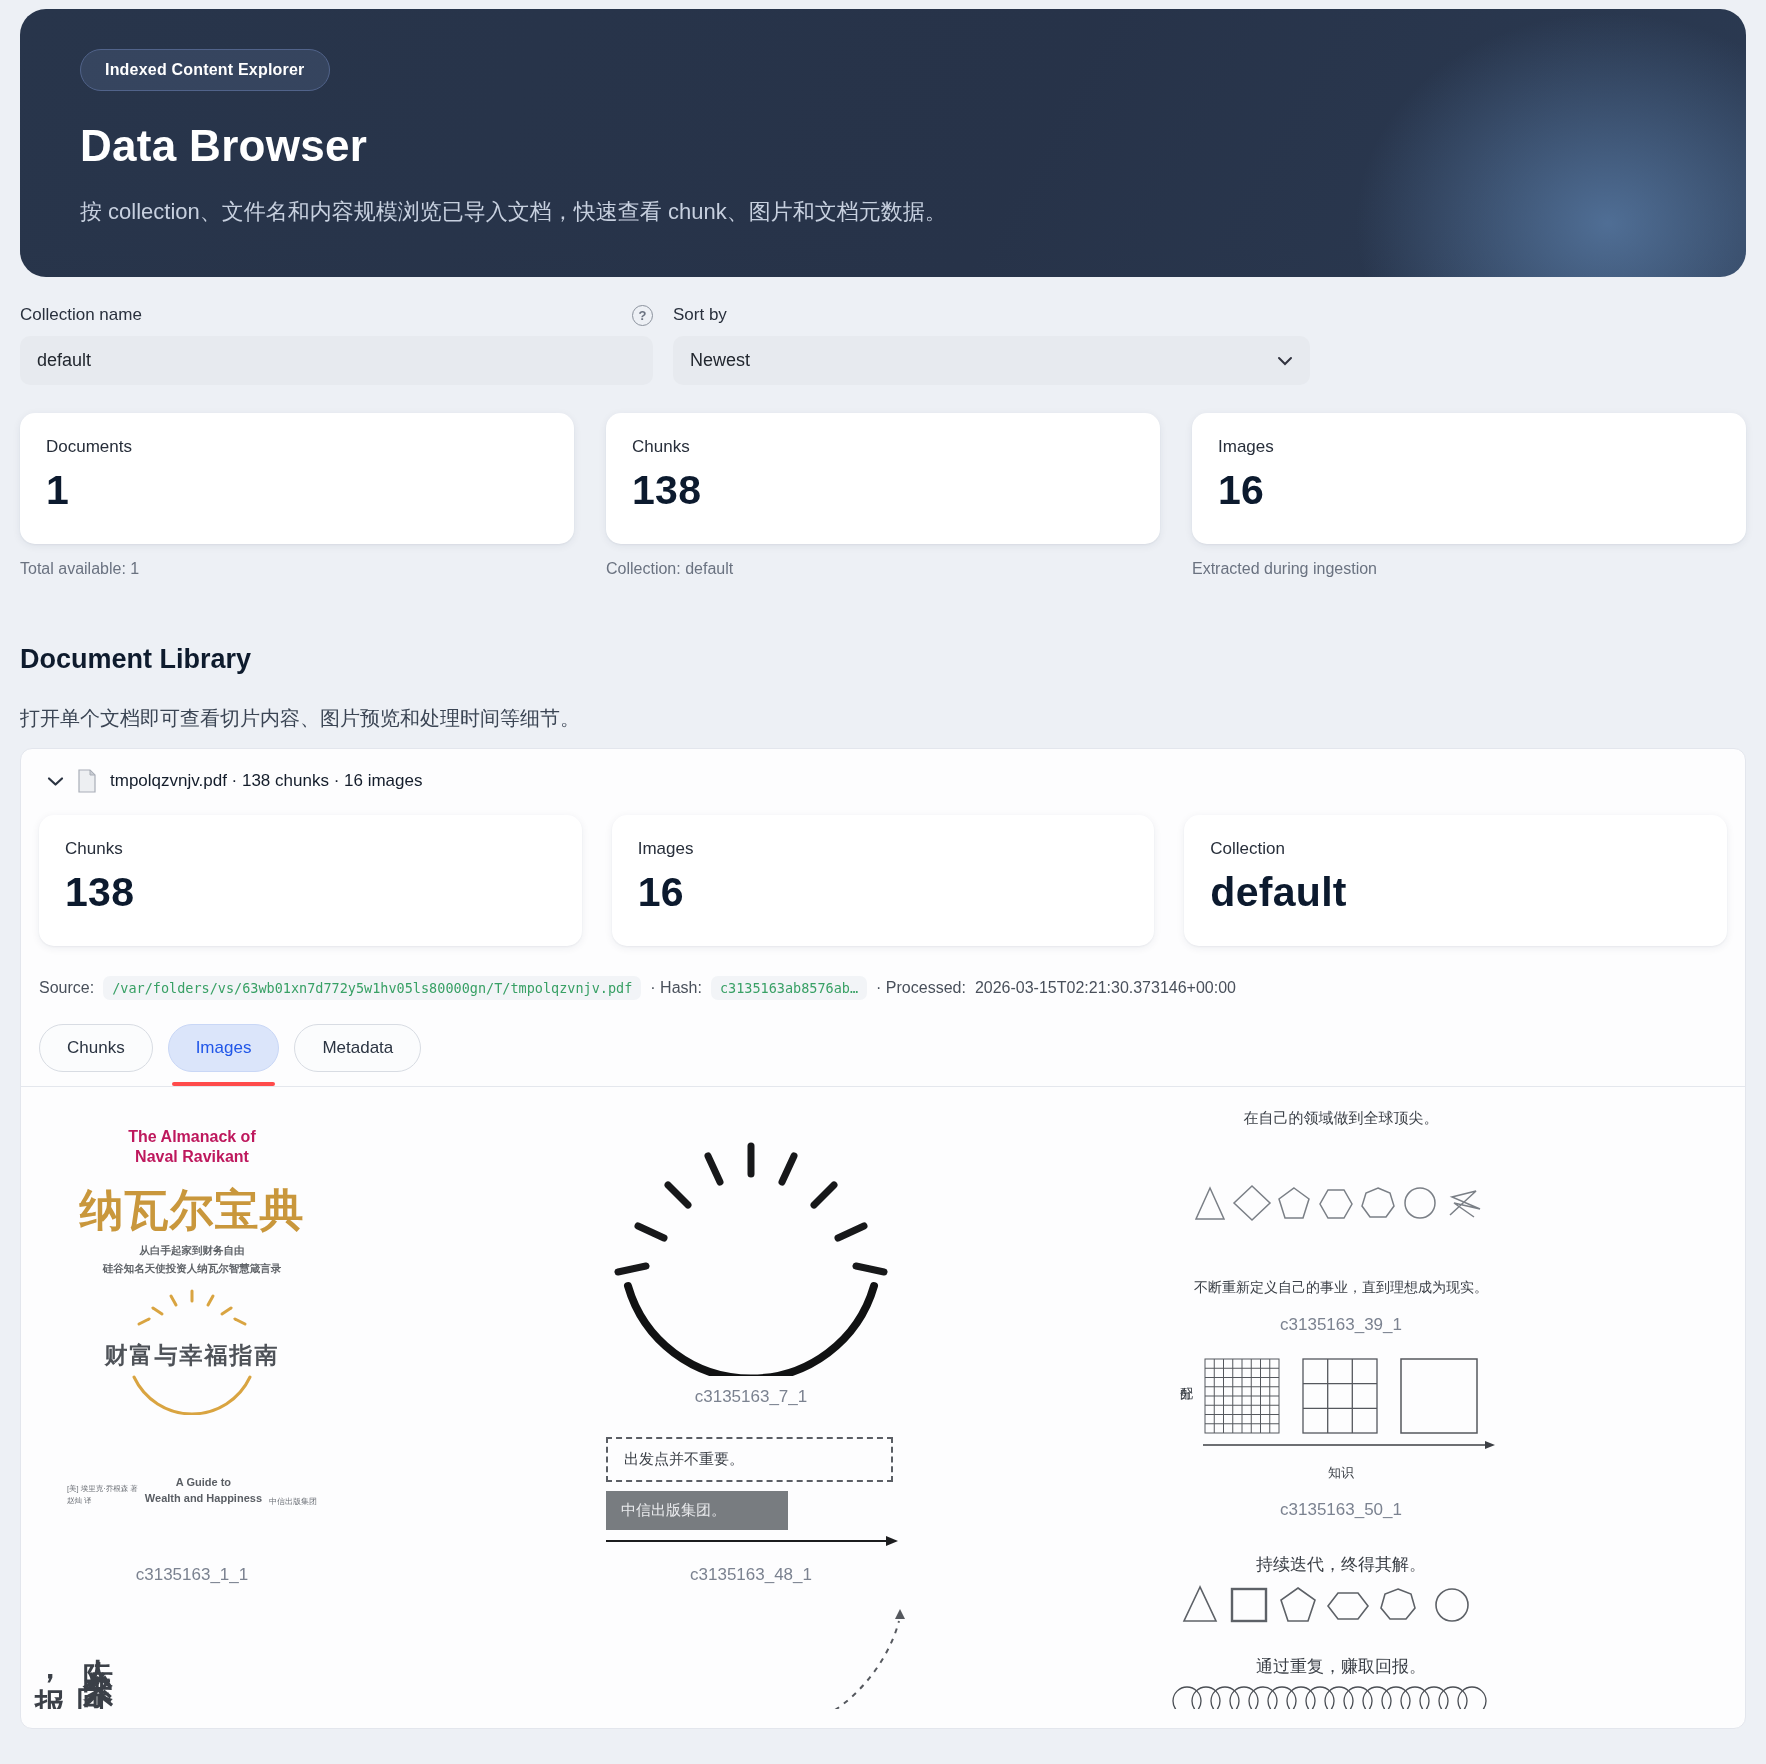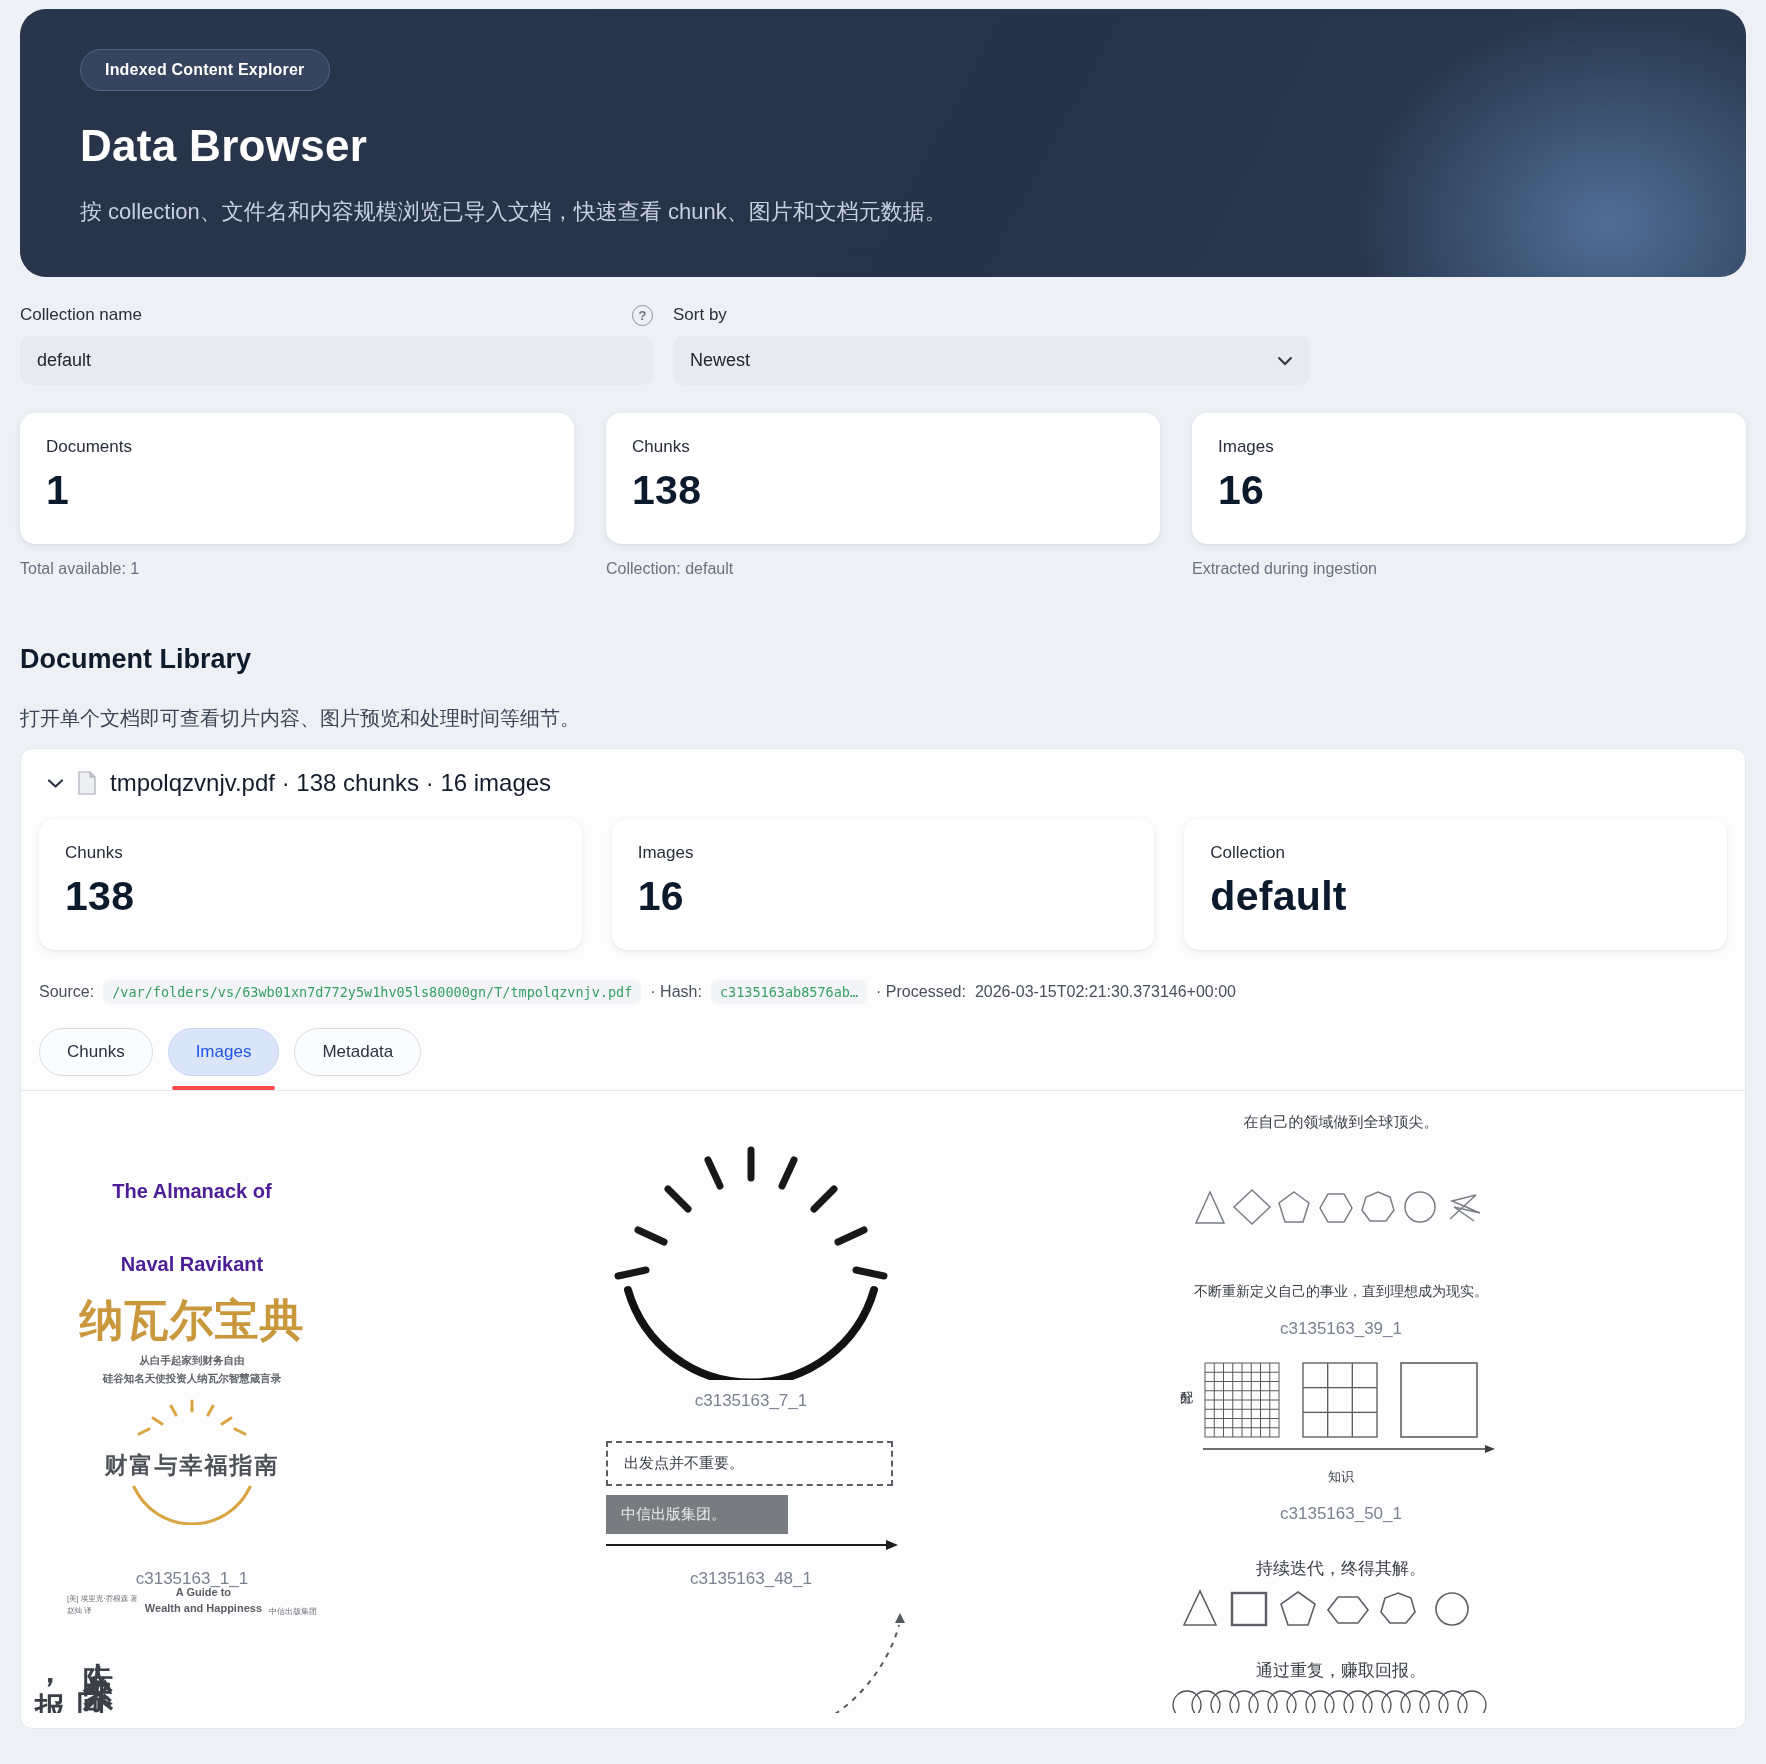--- a/index.html
+++ b/index.html
@@ -58,21 +58,21 @@
   .lib-title { margin-top:66px; font-size:27px; font-weight:800; color:#0e1b2d; }
   .lib-desc { margin-top:30px; font-size:20px; color:#3b4554; }
 
   
   .expander {
     margin-top:16px; background:#fdfdfe; border:1px solid #e3e6ed; border-radius:12px;
     padding:0 18px; height:981px; overflow:hidden;
   }
   .exp-head { display:flex; align-items:center; gap:13px; padding:20px 8px 18px; cursor:pointer; }
   .exp-chev { display:flex; }
-  .exp-title { font-size:24px; color:#141d2b; }
+  .exp-title { font-size:17px; color:#141d2b; }
 
   .exp-cards { display:grid; grid-template-columns:repeat(3,1fr); gap:30px; margin-top:4px; }
 
   .src-line { margin-top:30px; font-size:16px; color:#49505b; display:flex; align-items:center; flex-wrap:nowrap; gap:9px; white-space:nowrap; }
   .code {
     font-family:"DejaVu Sans Mono", monospace; font-size:13.5px; color:#38a065;
     background:#f2f4f7; border-radius:7px; padding:4px 9px;
   }
 
   .tabs { display:flex; gap:15px; margin-top:24px; }
@@ -86,21 +86,21 @@
     background:#ff4b4b; border-radius:3px;
   }
 
   
   .gallery { position:relative; margin:0 -18px; height:623px; overflow:hidden; border-top:1px solid #e4e7ed; margin-top:14px; background:#fdfdfe; }
   .abs { position:absolute; }
   .gcap { font-size:17px; color:#7b8290; text-align:center; }
 
   
   .book { width:250px; text-align:center; }
-  .bk-t { font-size:20px; font-weight:bold; color:#4c1d95; line-height:1.26;margin-top:48px; }
+  .bk-t { font-size:16px; font-weight:bold; color:#be185d; line-height:1.26; }
   .bk-gold { margin-top:14px; font-family:"DejaVu Serif", serif; font-size:44px; font-weight:bold; color:#c9973c; letter-spacing:1px; white-space:nowrap; }
   .bk-s { margin-top:4px; font-size:10.5px; font-weight:bold; color:#5f6368; }
   .bk-s:first-of-type { margin-top:16px; }
   .bk-mid { margin-top:2px; font-size:23px; font-weight:bold; color:#4e5258; letter-spacing:2px; }
   .bk-bottom { margin-top:56px; display:flex; justify-content:space-between; align-items:flex-end; }
   .bk-bl { font-size:7.5px; color:#6e7278; text-align:left; line-height:1.6; }
   .bk-bc { font-size:11px; font-weight:bold; color:#5a5e64; line-height:1.45; }
   .bk-br { font-size:8px; color:#6e7278; }
 
   

